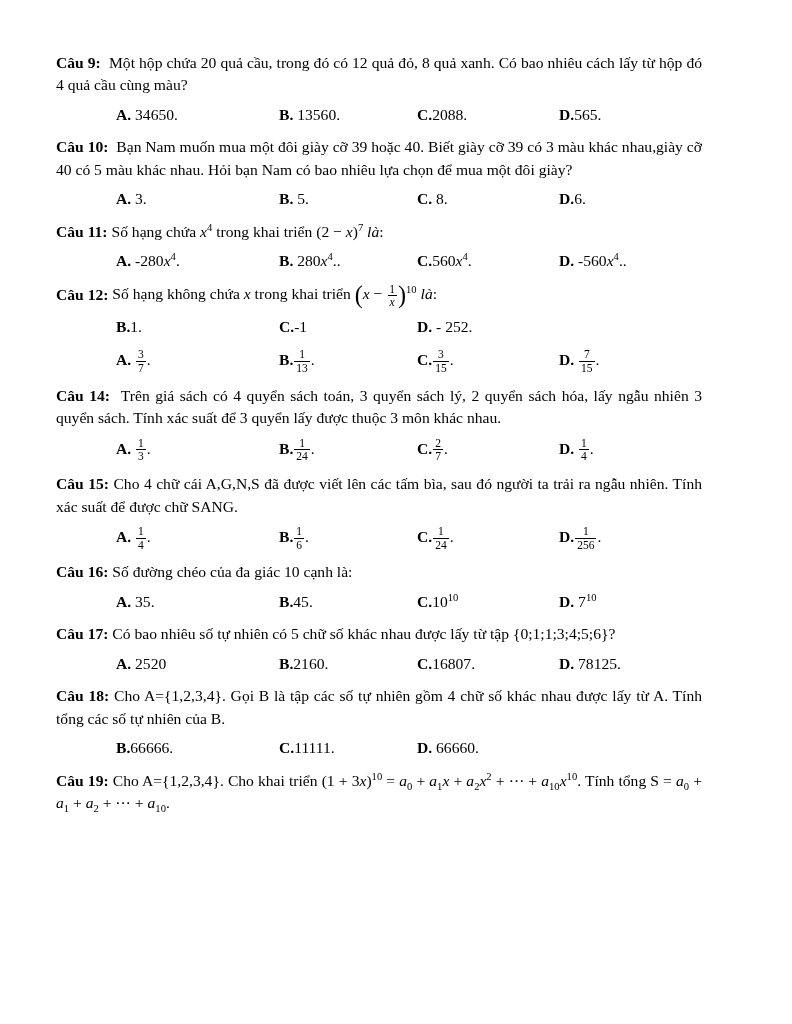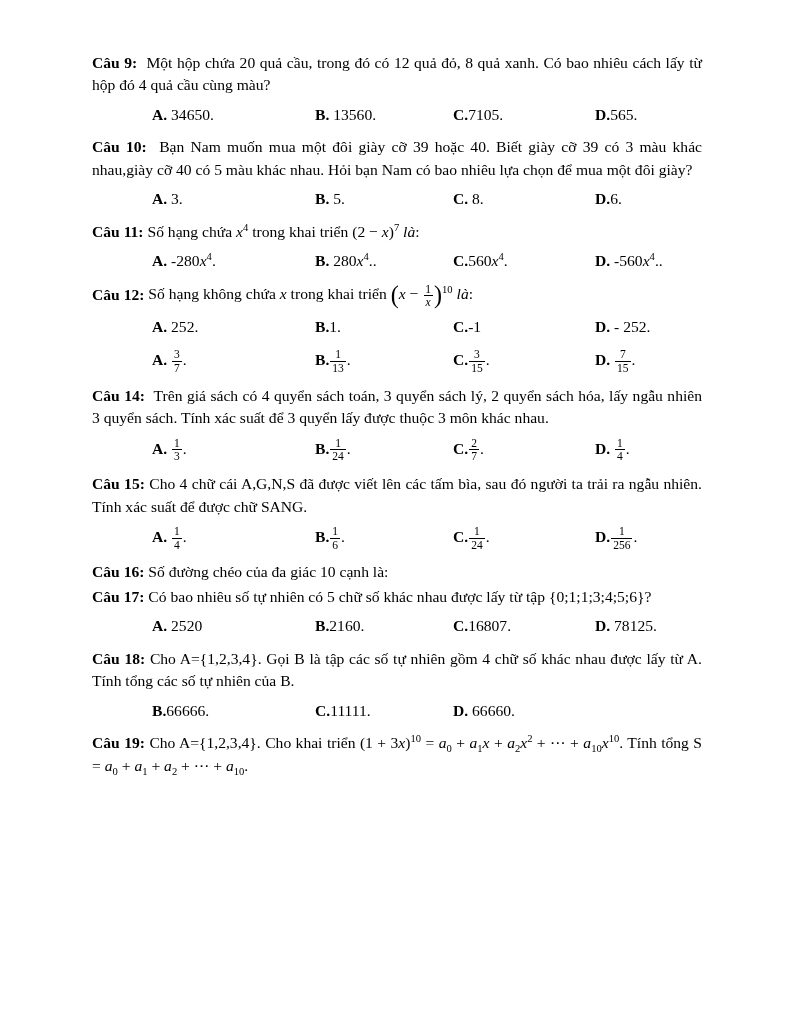--- a/index.html
+++ b/index.html
@@ -1,20 +1,20 @@
 <!DOCTYPE html>
 <html><head>
 <meta charset="utf-8">
 <style>
   * { box-sizing: border-box; }
   html, body { margin: 0; padding: 0; background: #ffffff; }
   body { width: 792px; height: 1024px; overflow: hidden; }
   .page {
     width: 792px; height: 1024px;
-    padding: 52px 90px 30px 92px;
+    padding: 52px 90px 30px 56px;
     font-family: "Liberation Serif", "DejaVu Serif", serif;
     font-size: 15.6px; line-height: 1.44; color: #000;
     overflow: hidden;
   }
   .question { margin: 0 0 2px 0; }
   .q-text { margin: 0; text-align: justify; }
   .q-label { font-weight: bold; }
   .options {
     display: grid;
     grid-template-columns: 163px 138px 142px auto;
@@ -38,21 +38,21 @@
 </head>
 <body>
 
 <div class="page">
   <div>
   <div class="question">
     <p class="q-text"><b class="q-label">Câu 9:</b><span>&nbsp; Một hộp chứa 20 quả cầu, trong đó có 12 quả đỏ, 8 quả xanh. Có bao nhiêu cách lấy từ hộp đó 4 quả cầu cùng màu?</span></p>
     <div class="options">
           <span class="opt"><b class="opt-letter">A.</b><span class="opt-value"> 34650.</span></span>
           <span class="opt"><b class="opt-letter">B.</b><span class="opt-value"> 13560.</span></span>
-          <span class="opt"><b class="opt-letter">C.</b><span class="opt-value">7105.</span></span>
+          <span class="opt"><b class="opt-letter">C.</b><span class="opt-value">2088.</span></span>
           <span class="opt"><b class="opt-letter">D.</b><span class="opt-value">565.</span></span>
         </div>
   </div>
 
   <div class="question">
     <p class="q-text"><b class="q-label">Câu 10:</b><span>&nbsp; Bạn Nam muốn mua một đôi giày cỡ 39 hoặc 40. Biết giày cỡ 39 có 3 màu khác nhau,giày cỡ 40 có 5 màu khác nhau. Hỏi bạn Nam có bao nhiêu lựa chọn để mua một đôi giày?</span></p>
     <div class="options">
           <span class="opt"><b class="opt-letter">A.</b><span class="opt-value"> 3.</span></span>
           <span class="opt"><b class="opt-letter">B.</b><span class="opt-value"> 5.</span></span>
           <span class="opt"><b class="opt-letter">C.</b><span class="opt-value"> 8.</span></span>
@@ -69,21 +69,20 @@
           <span class="opt"><b class="opt-letter">D.</b><span class="opt-value"> -560<i>x</i><sup>4</sup>..</span></span>
         </div>
   </div>
 
   <div class="question">
     <p class="q-text"><b class="q-label">Câu 12:</b><span> Số hạng không chứa <i>x</i> trong khai triển <span class="bigp">(</span><i>x</i> − <span class="frac">
               <span class="num">1</span>
               <span class="den"><i>x</i></span>
             </span><span class="bigp">)</span><sup>10</sup> <i>là</i>:</span></p>
     <div class="options">
-          <span class="opt"><b class="opt-letter">A.</b><span class="opt-value"> 252.</span></span>
           <span class="opt"><b class="opt-letter">B.</b><span class="opt-value">1.</span></span>
           <span class="opt"><b class="opt-letter">C.</b><span class="opt-value">-1</span></span>
           <span class="opt"><b class="opt-letter">D.</b><span class="opt-value"> - 252.</span></span>
         </div>
   </div>
 
   <div class="question">
     <div class="options">
           <span class="opt"><b class="opt-letter">A.</b><span class="opt-value"> <span class="frac">
                 <span class="num">3</span>
@@ -143,20 +142,26 @@
               </span>.</span></span>
           <span class="opt"><b class="opt-letter">D.</b><span class="opt-value"><span class="frac">
                 <span class="num">1</span>
                 <span class="den">256</span>
               </span>.</span></span>
         </div>
   </div>
 
   <div class="question">
     <p class="q-text"><b class="q-label">Câu 16:</b><span> Số đường chéo của đa giác 10 cạnh là:</span></p>
+    <div class="options">
+          <span class="opt"><b class="opt-letter">A.</b><span class="opt-value"> 35.</span></span>
+          <span class="opt"><b class="opt-letter">B.</b><span class="opt-value">45.</span></span>
+          <span class="opt"><b class="opt-letter">C.</b><span class="opt-value">10<sup>10</sup></span></span>
+          <span class="opt"><b class="opt-letter">D.</b><span class="opt-value"> 7<sup>10</sup></span></span>
+        </div>
   </div>
 
   <div class="question">
     <p class="q-text"><b class="q-label">Câu 17:</b><span> Có bao nhiêu số tự nhiên có 5 chữ số khác nhau được lấy từ tập {0;1;1;3;4;5;6}?</span></p>
     <div class="options">
           <span class="opt"><b class="opt-letter">A.</b><span class="opt-value"> 2520</span></span>
           <span class="opt"><b class="opt-letter">B.</b><span class="opt-value">2160.</span></span>
           <span class="opt"><b class="opt-letter">C.</b><span class="opt-value">16807.</span></span>
           <span class="opt"><b class="opt-letter">D.</b><span class="opt-value"> 78125.</span></span>
         </div>

